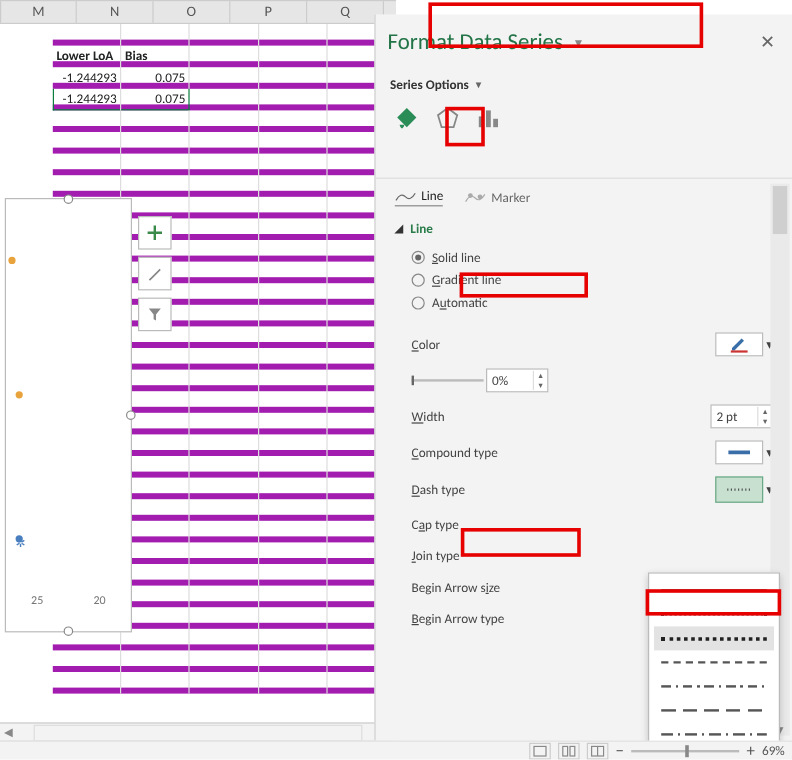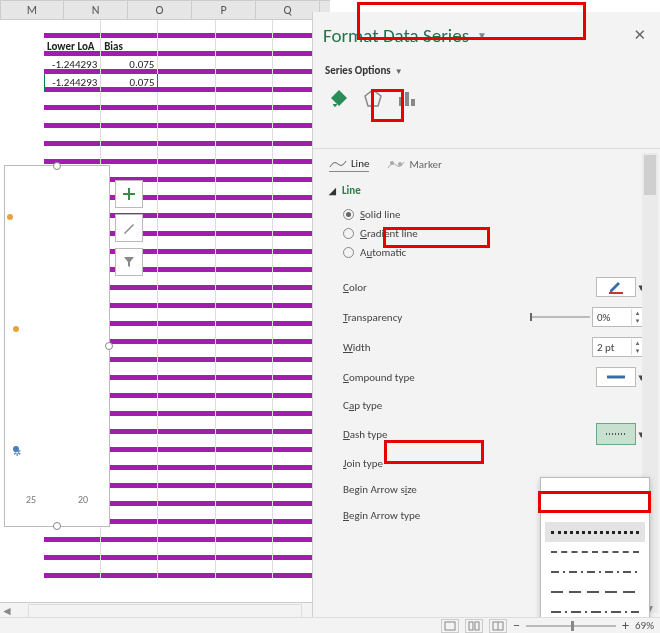--- a/index.html
+++ b/index.html
@@ -470,21 +470,20 @@
           <div class="dd">
             <svg width="16" height="14">
                 <path d="M2 10l8-8 2 2-8 8H2z" fill="#3a6ea8"></path>
                 <rect x="1" y="12" width="14" height="2" fill="#c33"></rect>
               </svg>
           </div>
           <span class="ddarrow">▾</span>
         </div>
       </div>
       <div class="prop-row">
-        <span class="lbl"><u>T</u>ransparency</span>
         <div class="ctl">
           <div class="trans-slider"></div>
           <div class="spinner">
             <span>0%</span>
             <span class="sp-arrows">
                 <span>▴</span>
                 <span>▾</span>
               </span>
           </div>
         </div>
@@ -506,34 +505,34 @@
         <div class="ctl">
           <div class="dd">
             <svg width="20" height="8">
                 <line x1="1" y1="4" x2="19" y2="4" stroke="#3a6ea8" stroke-width="3"></line>
               </svg>
           </div>
           <span class="ddarrow">▾</span>
         </div>
       </div>
       <div class="prop-row">
-        <span class="lbl">C<u>a</u>p type</span>
-      </div>
-      <div class="prop-row">
         <span class="lbl"><u>D</u>ash type</span>
         <div class="ctl">
           <div class="dd sel">
             <svg width="22" height="6">
                 <line x1="1" y1="3" x2="21" y2="3" stroke="#555" stroke-width="2" stroke-dasharray="1,2"></line>
               </svg>
           </div>
           <span class="ddarrow">▾</span>
         </div>
       </div>
       <div class="prop-row">
+        <span class="lbl">C<u>a</u>p type</span>
+      </div>
+      <div class="prop-row">
         <span class="lbl"><u>J</u>oin type</span>
       </div>
       <div class="prop-row">
         <span class="lbl">Begin Arrow s<u>i</u>ze</span>
       </div>
       <div class="prop-row">
         <span class="lbl"><u>B</u>egin Arrow type</span>
       </div>
     </div>
 

